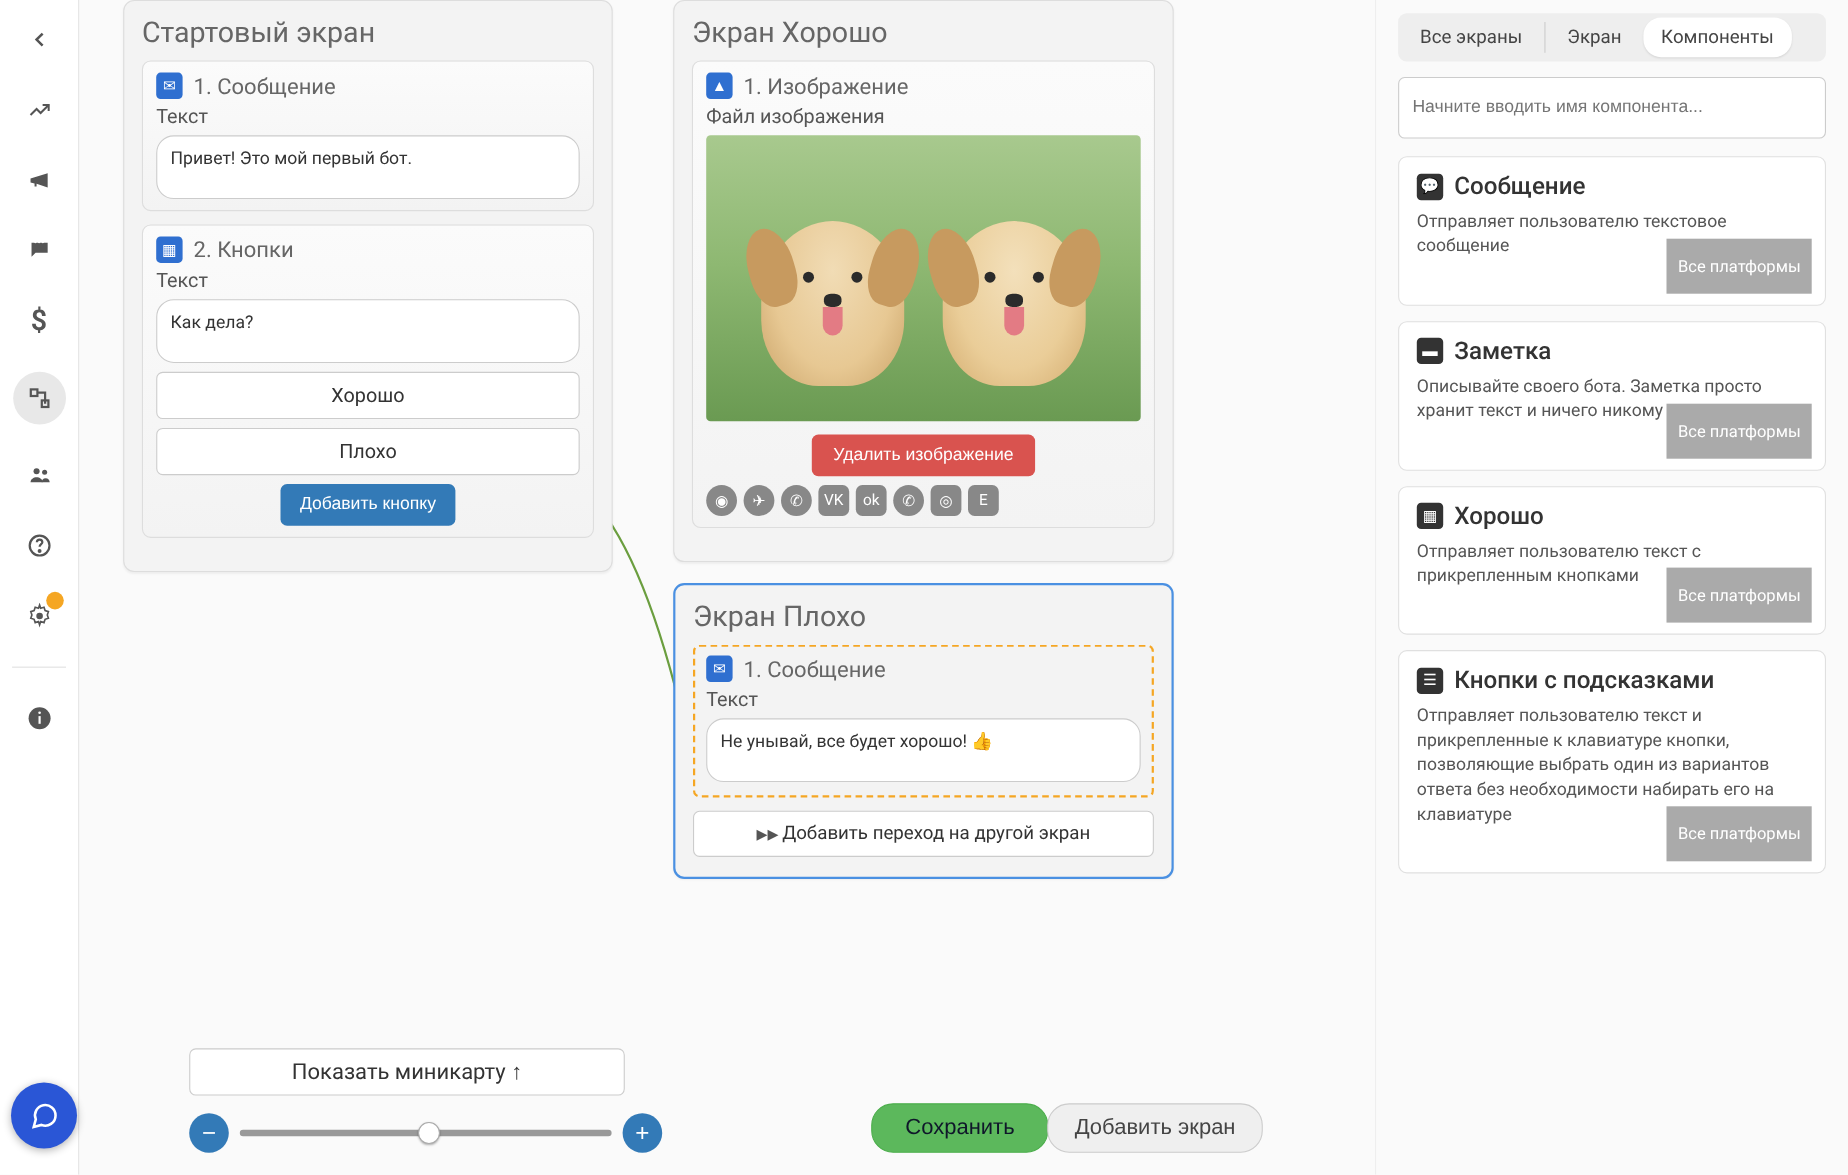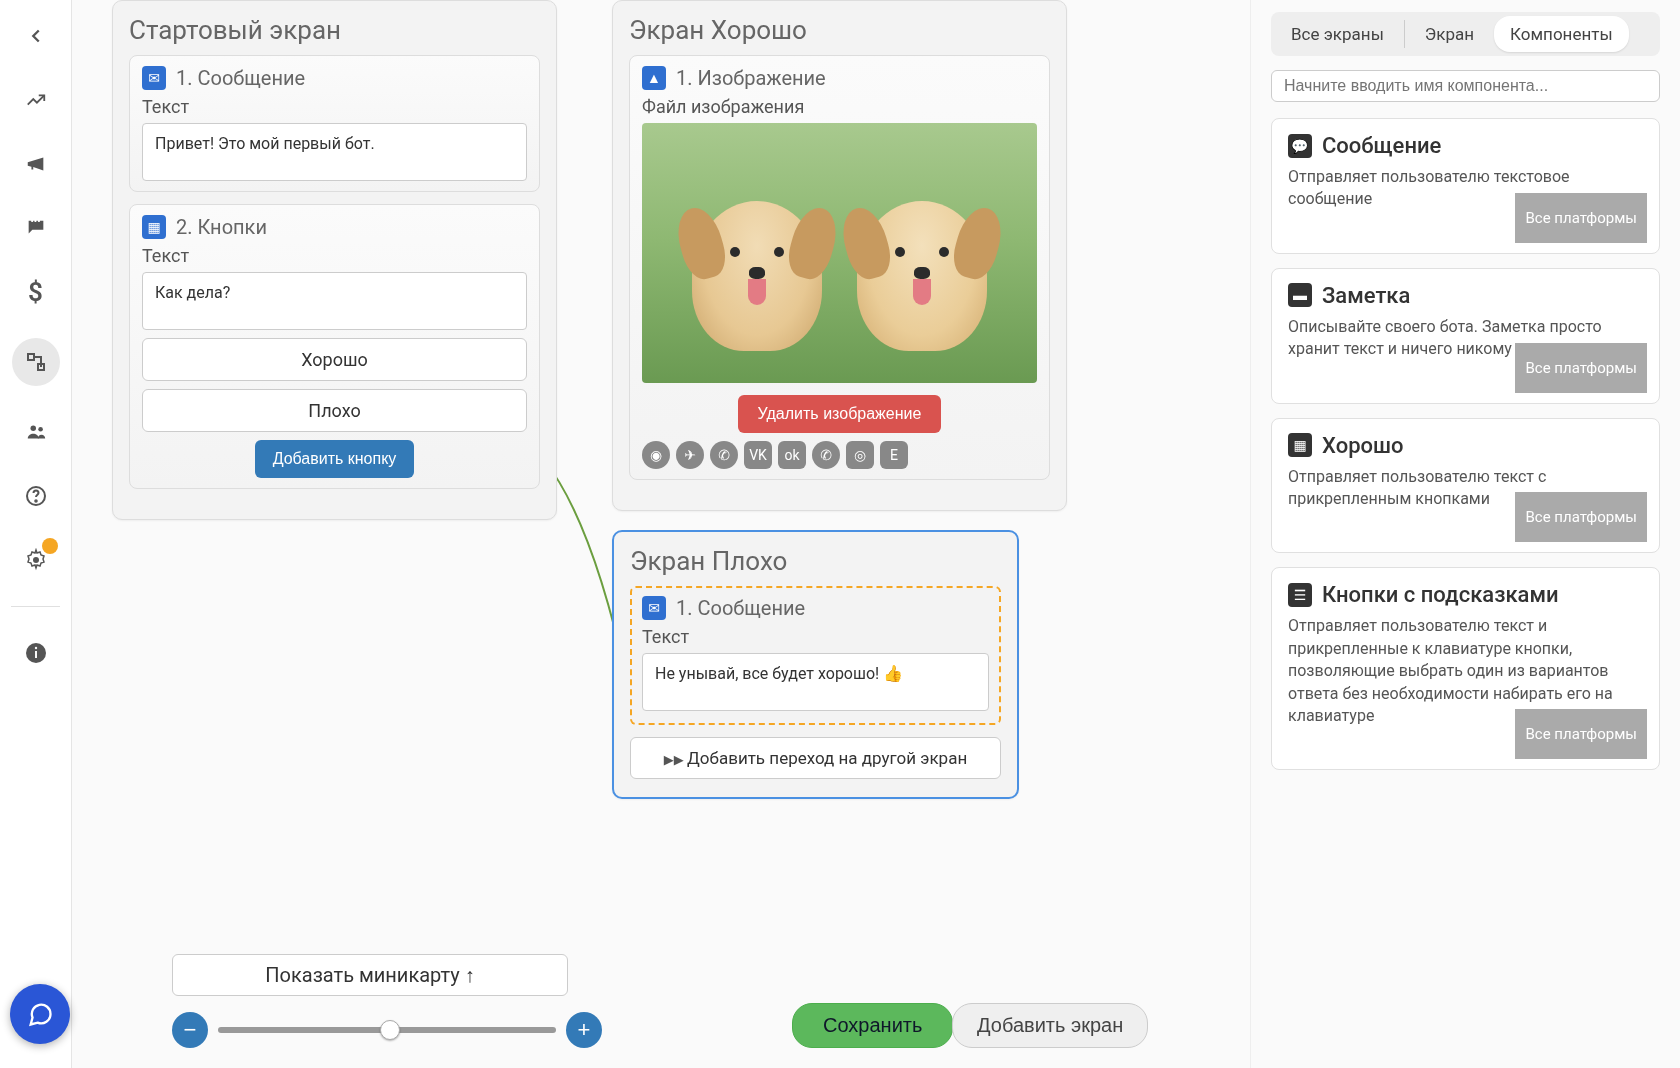--- a/index.html
+++ b/index.html
@@ -17,21 +17,21 @@
 
 .canvas { flex: 1; position: relative; padding: 20px; overflow: hidden; }
 .screen-card { position: absolute; background: #f3f3f3; border: 1px solid #ddd; border-radius: 10px; padding: 14px 16px 18px; box-shadow: 0 1px 2px rgba(0,0,0,.05); }
 .screen-title { font-size: 26px; color: #666; font-weight: 400; margin-bottom: 10px; }
 .component { background: #fff; border: 1px solid #ddd; border-radius: 8px; padding: 10px 12px; margin-bottom: 12px; background: linear-gradient(#fbfbfb,#f3f3f3); }
 .comp-head { display: flex; align-items: center; gap: 10px; color: #666; font-size: 20px; margin-bottom: 6px; }
 .comp-icon { width: 24px; height: 24px; border-radius: 4px; display:flex;align-items:center;justify-content:center; font-size:14px; color:#fff; }
 .comp-icon.blue { background:#2f6fd0; }
 .comp-icon.img { background:#2f6fd0; }
 .field-label { font-size: 18px; color: #555; margin: 6px 0 6px; }
-.text-input { width: 100%; border: 1px solid #ccc; border-radius: 4px; padding: 10px 12px; font-size: 16px; background:#fff; min-height: 58px; }
+.text-input { width: 100%; border: 1px solid #ccc; border-radius: 16px; padding: 10px 12px; font-size: 16px; background:#fff; min-height: 58px; }
 .btn-row { display:flex; flex-direction:column; gap:8px; margin-top:8px; }
 .wide-btn { width:100%; background:#fff; border:1px solid #ccc; border-radius:6px; padding:10px; font-size:18px; text-align:center; cursor:pointer; }
 .add-btn { margin:8px auto 0; display:block; background:#337ab7; color:#fff; border:none; border-radius:6px; padding:10px 18px; font-size:16px; cursor:pointer; }
 .img-preview { width:100%; height:260px; background:linear-gradient(180deg,#a8c98e 0%, #8eb872 45%, #6a9a52 100%); border-radius:4px; position:relative; overflow:hidden; }
 .delete-img-btn { background:#d9534f; color:#fff; border:none; border-radius:6px; padding:10px 20px; font-size:16px; margin:12px auto 8px; display:block; cursor:pointer; }
 .platforms { display:flex; gap:6px; margin-top:4px; }
 .plat { width:28px; height:28px; border-radius:6px; background:#888; color:#fff; display:flex;align-items:center;justify-content:center; font-size:14px; }
 .plat.round { border-radius:50%; }
 .screen-plokho { border: 2px solid #4a90e2; }
 .inner-orange { border: 2px dashed #f5a623; border-radius:6px; padding:8px 10px 12px; margin-bottom:12px; }
@@ -48,21 +48,21 @@
 .add-screen-btn { position:absolute; left:880px; bottom:20px; background:#efefef; color:#444; border:1px solid #ccc; border-radius:20px; padding:10px 24px; font-size:20px; cursor:pointer; }
 
 
 .conn-svg { position:absolute; left:0; top:0; width:100%; height:100%; pointer-events:none; }
 
 
 .right-panel { width: 430px; background:#fafafa; border-left:1px solid #eee; padding:12px 20px; overflow-y:auto; }
 .tabs { display:flex; background:#eee; border-radius:8px; padding:4px; gap:4px; margin-bottom:14px; }
 .tab { flex:0 0 auto; padding:8px 16px; font-size:17px; color:#444; cursor:pointer; border-radius:6px; }
 .tab.active { background:#fff; box-shadow:0 1px 2px rgba(0,0,0,.1);border-radius:16px; }
-.search-input { width:100%; border:1px solid #ccc; border-radius:6px; padding:6px 12px; font-size:16px; margin-bottom:16px; }
+.search-input { width:100%; border:1px solid #ccc; border-radius:6px; padding:18px 12px; font-size:16px; margin-bottom:16px; }
 .comp-card { background:#fff; border:1px solid #e0e0e0; border-radius:8px; padding:14px 16px 12px; margin-bottom:14px; position:relative; }
 .comp-card-title { display:flex; align-items:center; gap:10px; font-size:22px; font-weight:500; color:#333; margin-bottom:8px; }
 .comp-card-title .ci { width:24px; height:24px; border-radius:4px; display:flex;align-items:center;justify-content:center; color:#fff; font-size:14px; background:#333; }
 .comp-card-desc { font-size:16px; color:#555; line-height:1.4; margin-bottom:30px; }
 .platform-badge { position:absolute; right:12px; bottom:10px; background:#aaa; color:#fff; font-size:15px; padding:16px 10px; border-radius:0; }
 
 
 .puppy { position:absolute; bottom:32px; border-radius:50% 50% 40% 40%; }
 .puppy.p1 { left:50px; width:130px; height:150px; background:radial-gradient(ellipse at 50% 30%, #f1dcb5 0%, #e7c893 60%, #caa368 100%); }
 .puppy.p2 { right:50px; width:130px; height:150px; background:radial-gradient(ellipse at 50% 30%, #f3e0bb 0%, #eacd98 60%, #d2ab6e 100%); }
@@ -207,21 +207,21 @@
           <div class="plat round">✆</div>
           <div class="plat">VK</div>
           <div class="plat">ok</div>
           <div class="plat round">✆</div>
           <div class="plat">◎</div>
           <div class="plat">E</div>
         </div>
       </div>
     </div>
 
-    <div class="screen-card screen-plokho" style="left:540px; top:530px; width:407px;">
+    <div class="screen-card screen-plokho" style="left:540px; top:530px; width:455px;">
       <div class="screen-title">Экран Плохо</div>
       <div class="inner-orange">
         <div class="comp-head">
           <span class="comp-icon blue">✉</span>
           <span>1. Сообщение</span>
         </div>
         <div class="field-label">Текст</div>
         <div class="text-input">Не унывай, все будет хорошо! 👍</div>
       </div>
       <div class="add-transition">Добавить переход на другой экран</div>

